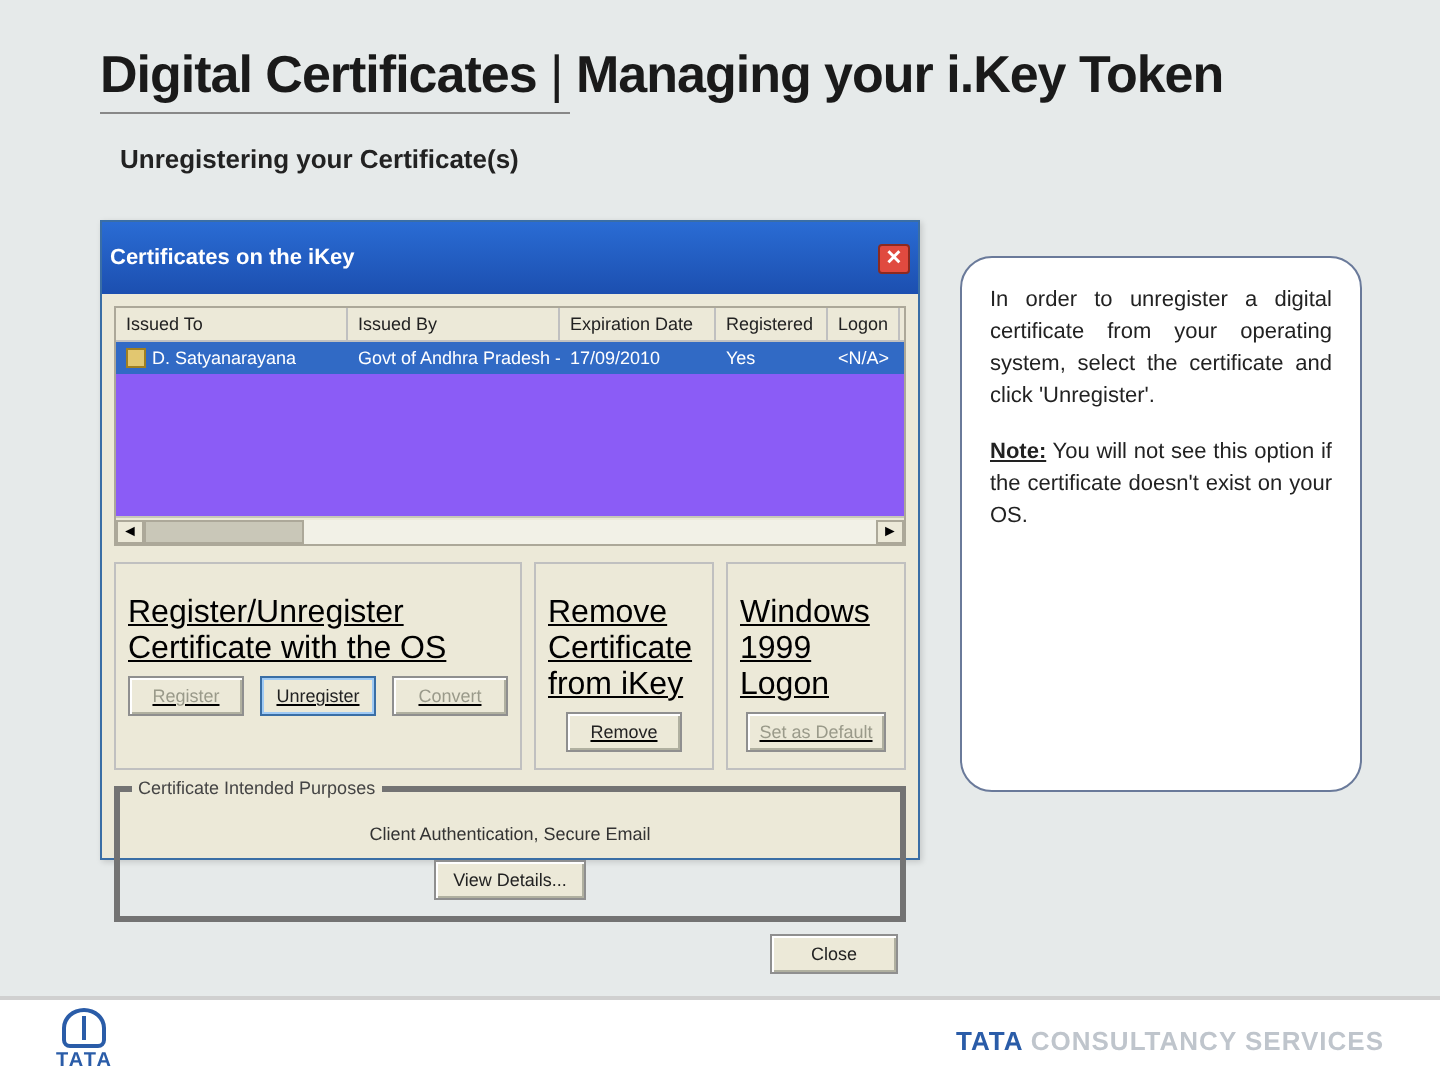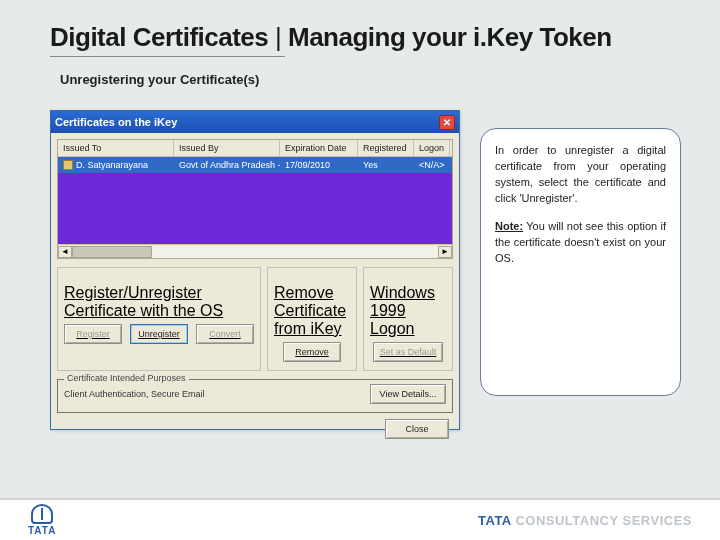--- a/index.html
+++ b/index.html
@@ -24,33 +24,33 @@
     position: absolute; left: 60px; top: 72px;
     font-size: 13px; font-weight: 700; color: #222;
   }
   
   .window {
     position: absolute; left: 50px; top: 110px; width: 410px; height: 320px;
     background: #ece9d8; border: 1px solid #3a6ea5;
     box-shadow: 1px 1px 3px rgba(0,0,0,.15);
   }
   .titlebar {
-    height: 22px;
+    height: 36px;
     background: linear-gradient(#2a6cd4,#1c4fb0);
     display: flex; align-items: center; padding: 0 4px;
     color: #fff; font-size: 11px; font-weight: 700;
   }
   .titlebar .spacer { flex: 1; }
   .closebtn {
     width: 16px; height: 15px; background: #e04a3f; border: 1px solid #8b2a20;
     border-radius: 2px; display:flex; align-items:center; justify-content:center;
     color:#fff; font-size:10px; font-weight:700;
   }
   .win-body { padding: 6px; }
-  .listwrap { border:1px solid #aca899; background:#6d28d9; height:120px; overflow:hidden; position:relative; }
+  .listwrap { border:1px solid #aca899; background:#8b5cf6; height:120px; overflow:hidden; position:relative; }
   .list-head {
     display:flex; background:#ece9d8; border-bottom:1px solid #c0c0c0;
     font-size: 9px; color:#222;
   }
   .list-head div { padding:3px 5px; border-right:1px solid #c0c0c0; white-space:nowrap; overflow:hidden; }
   .col-to { width: 116px; } .col-by { width: 106px; } .col-exp { width:78px; }
   .col-reg { width:56px; } .col-log { width: 36px; }
   .list-row {
     display:flex; font-size: 9px; color:#222;
     background:#fff;
@@ -60,40 +60,40 @@
   .cert-icon { display:inline-block; width:10px; height:10px; background:#e2c770; border:1px solid #a07f20; margin-right:3px; vertical-align:-2px;}
   .hscroll {
     position:absolute; bottom:0; left:0; right:0; height:14px;
     background:#ece9d8; border-top:1px solid #c7c7b8;
     display:flex; align-items:center;
   }
   .hscroll .arrow { width:14px; height:12px; background:#ece9d8; border:1px solid #aca899; font-size:8px; text-align:center; line-height:10px;}
   .hscroll .track { flex:1; height:12px; background:#f2f1e7; position:relative;}
   .hscroll .thumb { position:absolute; left:0; top:0; height:12px; width:80px; background:#c9c7b8; border:1px solid #aca899;}
   .fieldset {
-    border:1px solid #737373; margin-top:8px; padding: 4px 6px 8px 6px;
+    border:3px solid #737373; margin-top:8px; padding: 16px 6px 8px 6px;
     position:relative;
   }
   .fieldset .legend {
     position:absolute; top:-7px; left:6px; background:#ece9d8; padding:0 3px;
     font-size: 9px; color:#444;
   }
   .fs-row { display:flex; gap:6px; }
   .fs-col { flex:1; border:1px solid #c0c0c0; padding:16px 6px 8px 6px; position:relative;text-decoration:underline;}
   .fs-col .legend { top:-7px; }
   .actions-row { display:flex; gap:8px; margin-top:4px;}
   .btn {
     min-width:58px; height:20px; font-size:9px;
     background:#ece9d8; border:1px solid #8f8f8f;
     box-shadow: inset 1px 1px 0 #fff, inset -1px -1px 0 #b0b0a0;
     padding:0 6px; text-align:center; line-height:18px; color:#222;
   }
   .btn.disabled { color:#9a9a8a; }
   .btn.sel { border:1px solid #3a6ea5; box-shadow: inset 0 0 0 1px #9fcaf5, inset 1px 1px 0 #fff; }
-  .intended-row { display:flex; align-items:center; gap:8px; }
+  .intended-row { display:flex; align-items:center; gap:8px;flex-direction:column; }
   .intended-text { font-size:9px; color:#333; flex:1;}
   .bottom-row { display:flex; justify-content:flex-end; margin-top:6px; padding-right:4px;}
   
   .callout {
     position: absolute; left: 480px; top: 128px; width: 201px; height: 268px;
     border: 1px solid #6a7a9a; border-radius: 16px;
     background:#fff; padding: 14px 14px;
     font-size: 11px; color:#222; line-height:1.45;
   }
   .callout p { text-align: justify; margin-bottom: 12px; }

